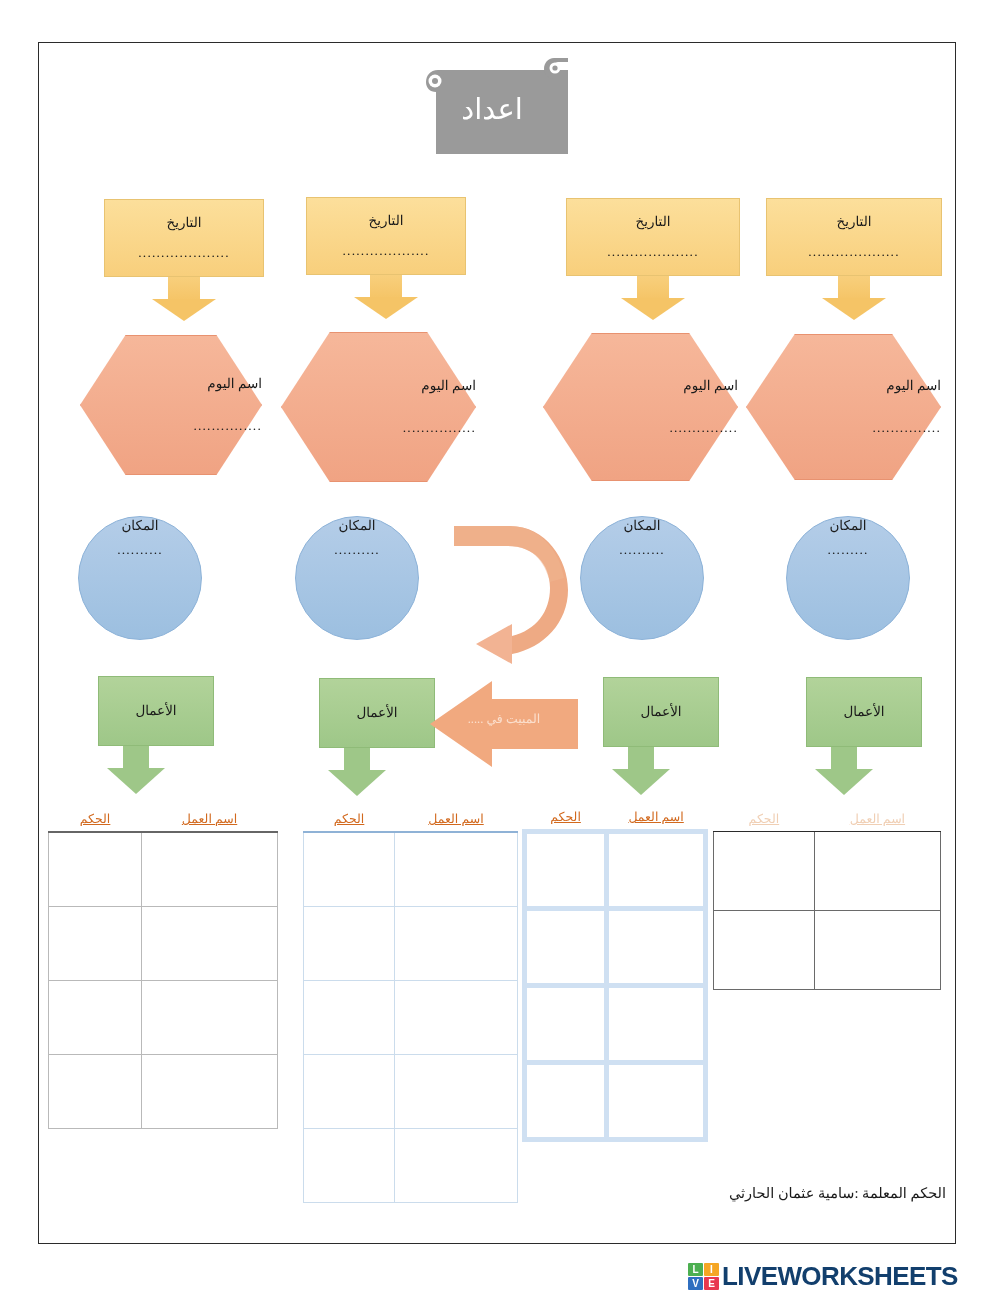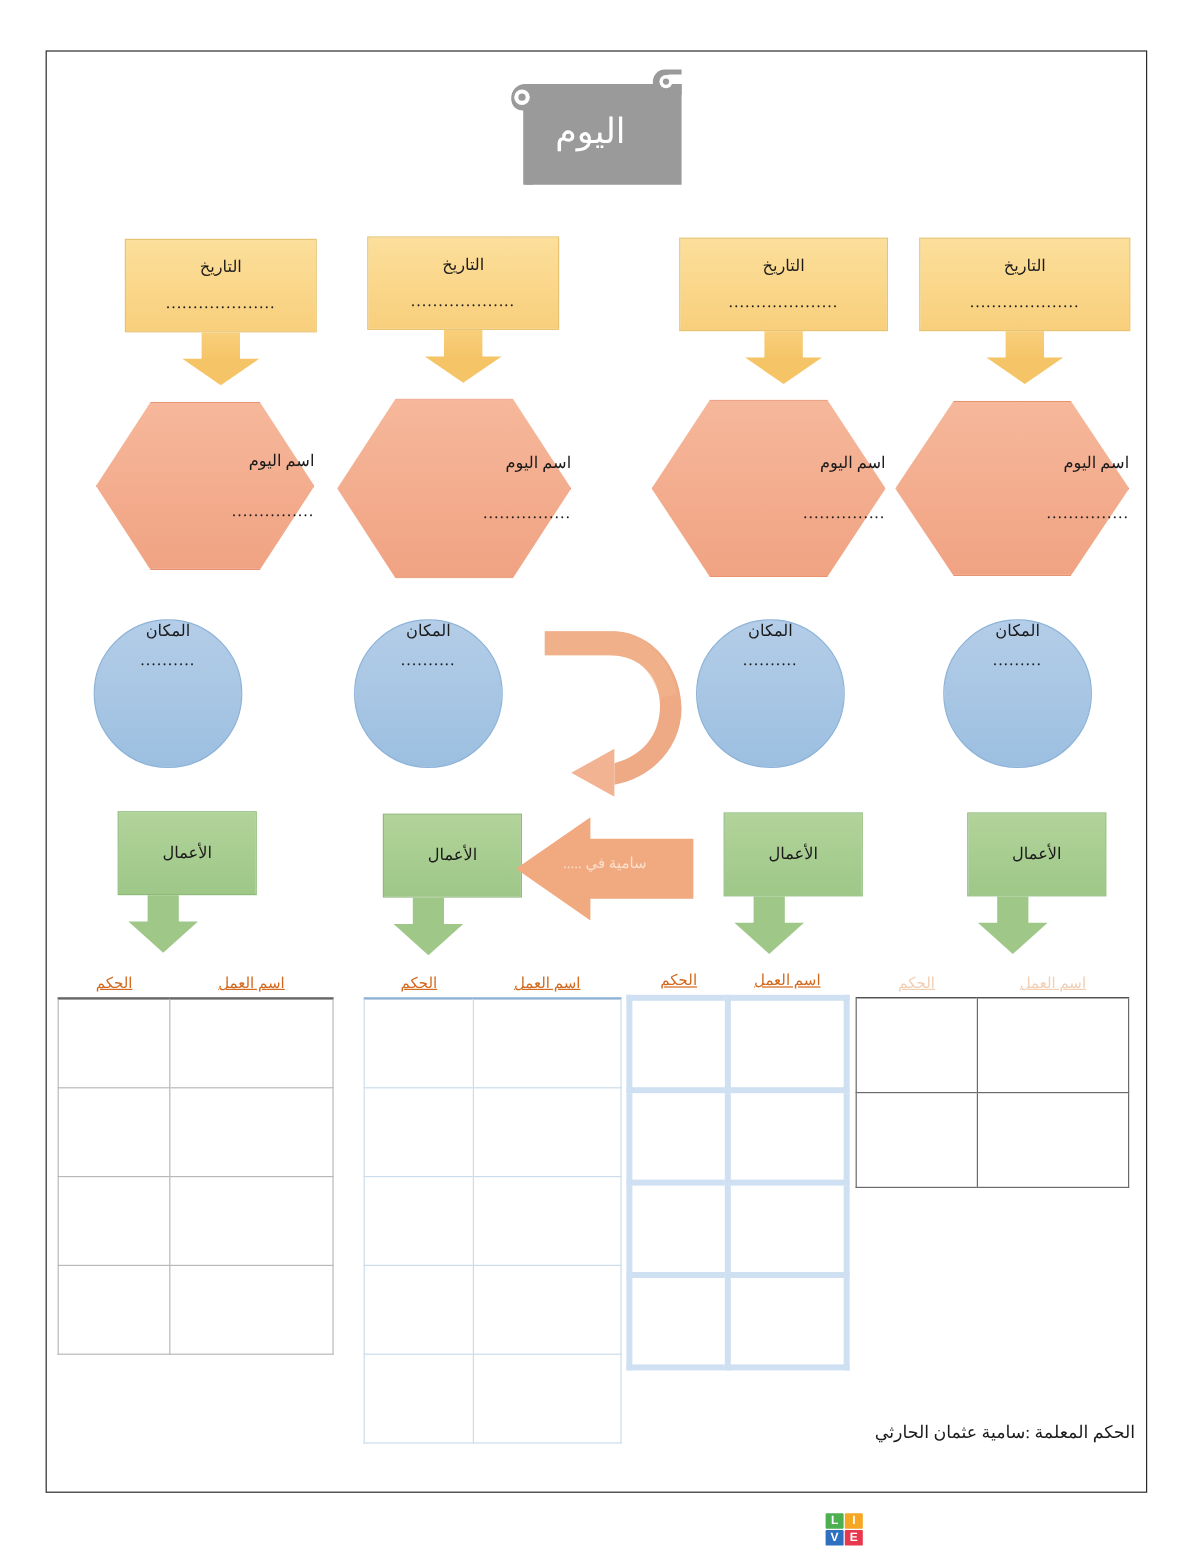--- a/index.html
+++ b/index.html
@@ -315,21 +315,21 @@
     <svg width="158" height="108" viewBox="0 0 158 108" xmlns="http://www.w3.org/2000/svg">
       <path d="M20 14 L150 14 L150 98 L20 98 Z" fill="#9a9a9a"></path>
       <path d="M20 14 C12 14 8 20 8 26 C8 32 12 36 18 36 L18 98 L26 98 L26 26 C26 20 26 14 20 14 Z" fill="#9a9a9a"></path>
       <circle cx="17" cy="25" r="6.5" fill="#ffffff"></circle>
       <circle cx="17" cy="25" r="3" fill="#9a9a9a"></circle>
       <path d="M136 2 C130 2 126 7 126 13 C126 19 131 23 137 23 L150 23 L150 14 L140 14 C137 14 136 12 136 10 C136 7 138 6 141 6 L150 6 L150 2 Z" fill="#9a9a9a"></path>
       <circle cx="137" cy="12" r="5.5" fill="#ffffff"></circle>
       <circle cx="137" cy="12" r="2.6" fill="#9a9a9a"></circle>
     </svg>
   </div>
-  <div id="title-text">اليوم</div>
+  <div id="title-text">اعداد</div>
 
   <div class="date-box" style="left:104px; top:199px;">
     <div class="body">
       <div class="node-label">التاريخ</div>
       <div class="node-dots">....................</div>
     </div>
     <div class="arrow">
         <div class="stem"></div>
         <div class="head"></div>
       </div>
@@ -465,21 +465,21 @@
     <div class="arrow">
         <div class="stem"></div>
         <div class="head"></div>
       </div>
   </div>
 
   <div id="mabit-arrow">
     <svg width="148" height="86" viewBox="0 0 148 86" xmlns="http://www.w3.org/2000/svg">
       <path d="M148 18 L62 18 L62 0 L0 43 L62 86 L62 68 L148 68 Z" fill="#f1a97f"></path>
     </svg>
-    <div class="label">سامية في .....</div>
+    <div class="label">المبيت في .....</div>
   </div>
 
   <table class="wtable" id="table-1">
     <thead>
       <tr>
         <th style="width:60%">اسم العمل</th>
         <th style="width:40%">الحكم</th>
       </tr>
     </thead>
     <tbody>
@@ -581,15 +581,16 @@
 
   <div id="credit">الحكم المعلمة :سامية عثمان الحارثي</div>
 
   <div id="lw-logo">
     <div id="lw-tiles">
       <span style="background:#4caf50">L</span>
       <span style="background:#f5a623">I</span>
       <span style="background:#2f6fc0">V</span>
       <span style="background:#e8384f">E</span>
     </div>
+    <div id="lw-wordmark">LIVEWORKSHEETS</div>
   </div>
 
 </div>
 
 </body></html>

